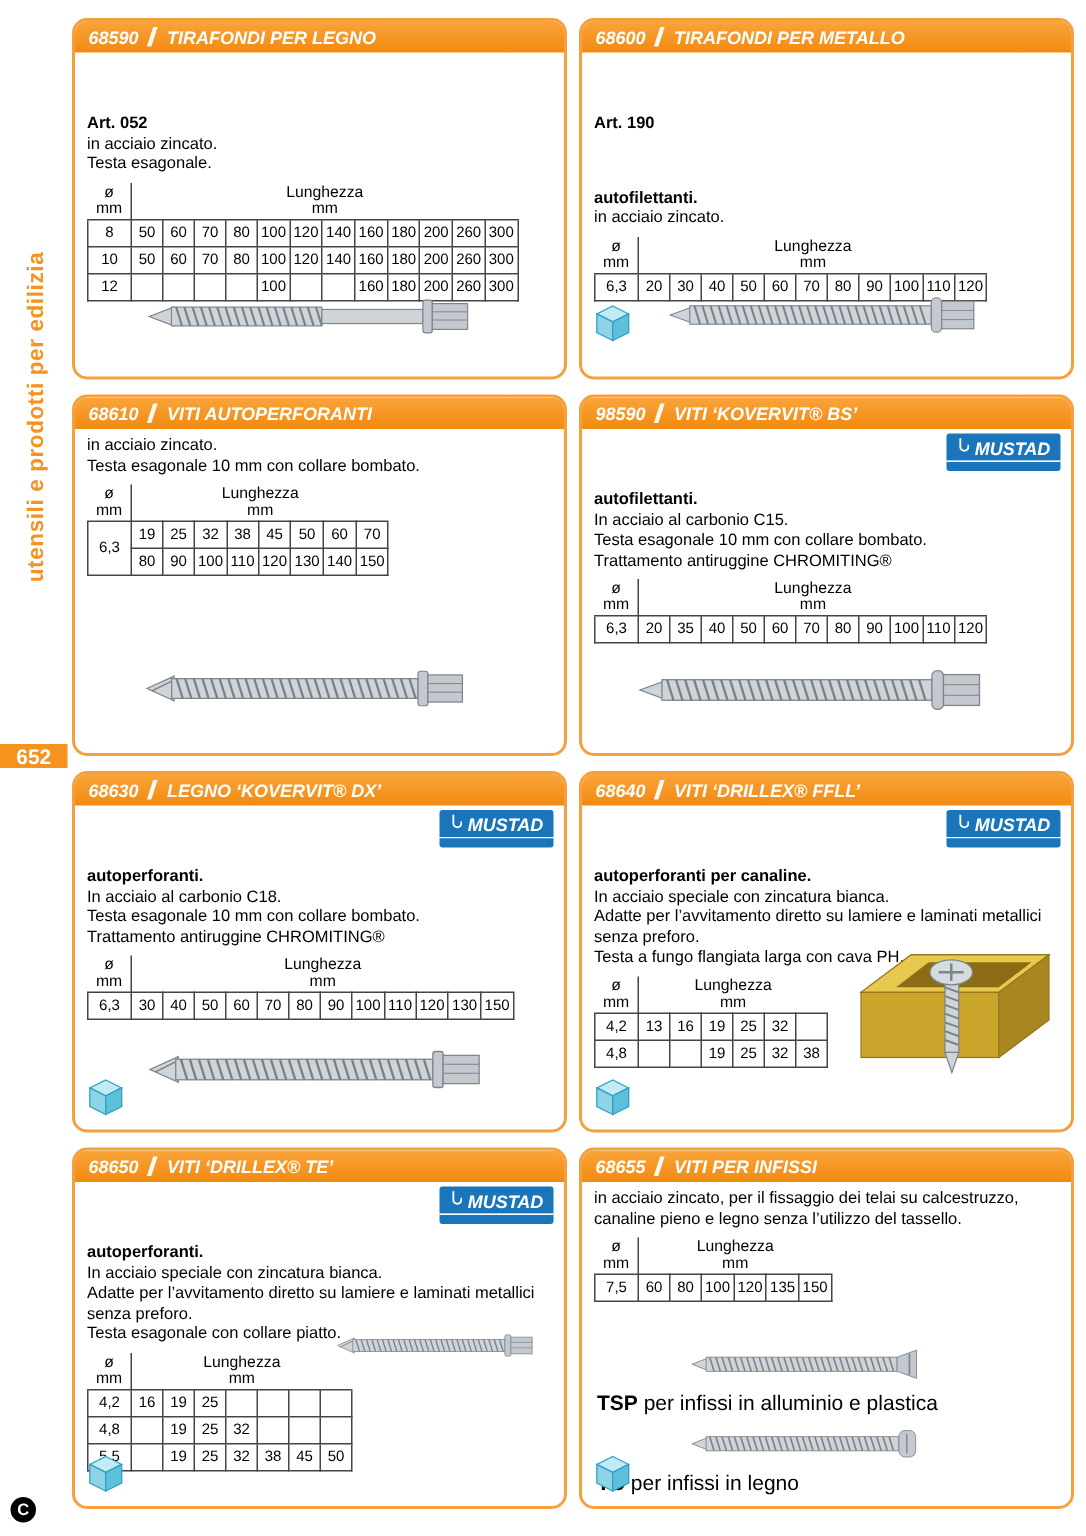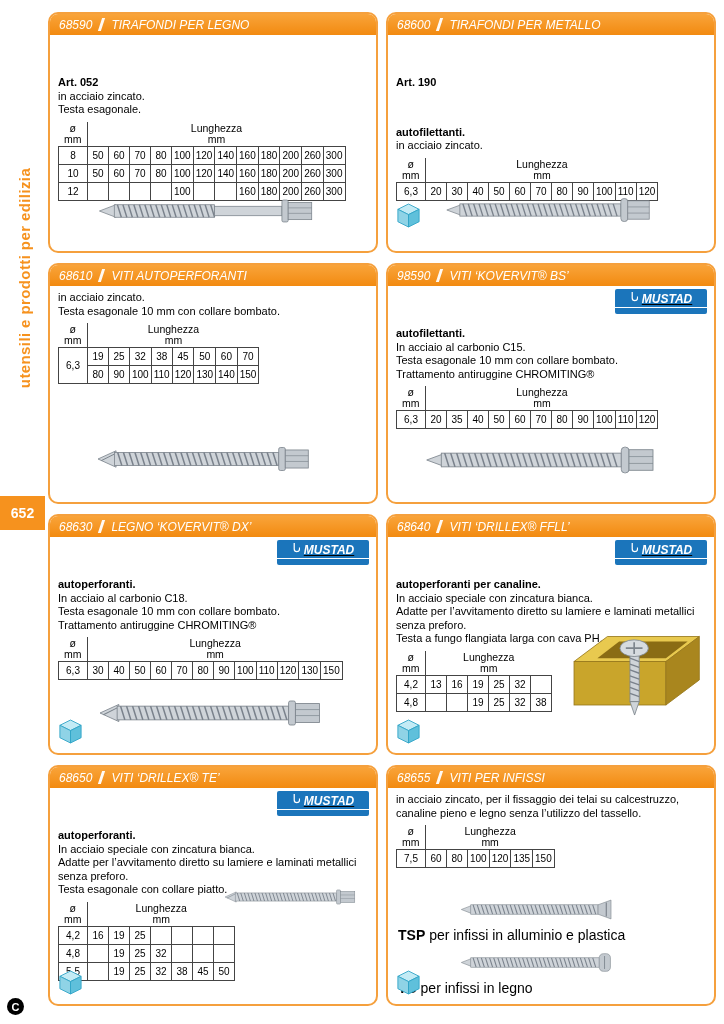--- a/index.html
+++ b/index.html
@@ -7,40 +7,40 @@
     width:724px; height:1024px; position:relative; background:#fff;
     font-family:"Liberation Sans", sans-serif; color:#000; overflow:hidden;
   }
   
   .sidebar { position:absolute; left:0; top:0; width:46px; height:100%; background:#fff; }
   .sidebar-text {
     position:absolute; top:278px; left:24px; transform:translate(-50%,-50%) rotate(-90deg);
     white-space:nowrap; color:#f6921e; font-weight:bold; font-size:15px; letter-spacing:.4px;
   }
   .page-num {
-    position:absolute; left:0; top:496px; width:45px; height:34px; background:#f6921e;
+    position:absolute; left:0; top:496px; width:45px; height:16px; background:#f6921e;
     color:#fff; font-weight:bold; font-size:14px; display:flex; align-items:center; justify-content:center;
   }
   .copyright {
     position:absolute; left:7px; bottom:9px; width:17px; height:17px; border-radius:50%;
     background:#000; color:#fff; font-weight:bold; font-size:11px;
     display:flex; align-items:center; justify-content:center;
   }
   
   .content {
     position:absolute; left:48px; top:12px; width:668px;
     display:grid; grid-template-columns:1fr 1fr; grid-auto-rows:241px; gap:10px 8px;
   }
   .section {
     border:2px solid #f5a03d; border-radius:10px; background:#fff; position:relative; overflow:hidden;
   }
   .sec-header {
     background:linear-gradient(#f9a43a,#f28a10); color:#fff; height:21px;
     display:flex; align-items:center; gap:8px; padding:0 9px;
-    font-style:italic; font-weight:normal; font-size:12px; border-radius:6px 6px 0 0;
+    font-style:italic; font-weight:bold; font-size:12px; border-radius:6px 6px 0 0;
   }
   .sec-sep { width:3px; height:13px; background:#fff; transform:skewX(-18deg); opacity:.95; }
   .desc { padding:5px 8px 1px 8px; font-size:11px; line-height:13.5px; }
   .desc .line:empty { display:none; }
   .b { font-weight:bold;margin-top:36px; }
   
   .tablewrap { margin:4px 0 0 8px; }
   .tbl { border-collapse:collapse; font-size:10px; }
   .tbl th { border:0; border-bottom:1px solid #444; font-weight:normal; font-size:10.5px; line-height:11px; padding:1px 4px; text-align:center; }
   .tbl th.dia { border-right:1px solid #444; }
@@ -51,21 +51,21 @@
   .img { position:absolute; }
   .img-s0 { left:50%; transform:translateX(-50%); bottom:16px; width:235px; height:48px; }
   .img-s1 { left:52%; transform:translateX(-50%); bottom:18px; width:230px; height:46px; }
   .img-s2 { left:50%; transform:translateX(-50%); bottom:20px; width:285px; height:46px; }
   .img-s3 { left:50%; transform:translateX(-50%); bottom:18px; width:270px; height:48px; }
   .img-s4 { left:52%; transform:translateX(-50%); bottom:16px; width:280px; height:48px; }
   .img-s5 { right:8px; top:86px; width:142px; height:140px; }
   .img-s6 { right:4px; top:106px; width:152px; height:48px; }
   .cube { position:absolute; left:9px; bottom:8px; width:23px; height:27px; }
   .cube-s1 { bottom:22px; }
-  .mustad { position:absolute; top:24px; right:7px; width:92px;text-decoration:underline; }
+  .mustad { position:absolute; top:24px; right:7px; width:76px; }
   .mustad-main {
     background:#1b75bb; color:#fff; font-style:italic; font-weight:bold; font-size:12px;
     padding:2px 4px 1px 4px; display:flex; align-items:center; justify-content:center; gap:4px;
     border-radius:2px 2px 0 0;
   }
   .mustad-main svg { width:8px; height:12px; }
   .mustad-sub { background:#1b75bb; border-top:1px solid #fff; height:6px; border-radius:0 0 2px 2px; }
   
   .variants { position:absolute; left:10px; right:8px; bottom:5px; }
   .variant-img { width:97%; height:33px; }

